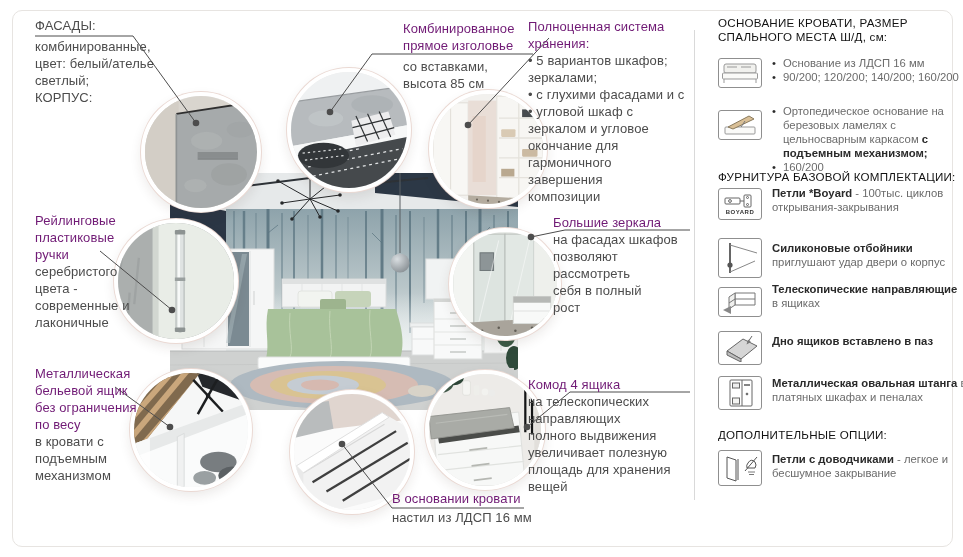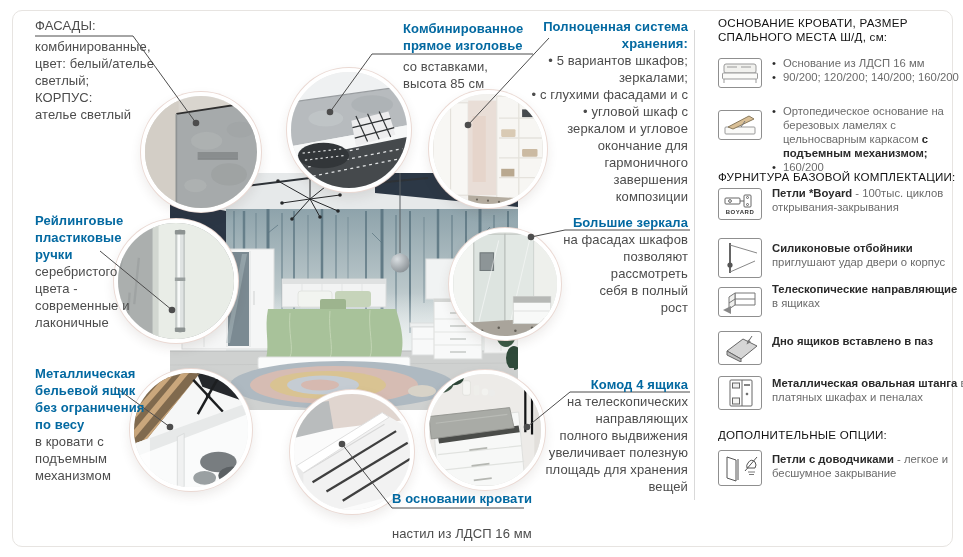--- a/index.html
+++ b/index.html
@@ -1,22 +1,22 @@
 <!DOCTYPE html>
 <html><head>
 <meta charset="utf-8">
 <style>
   html,body{margin:0;padding:0}
   body{width:963px;height:557px;background:#ffffff;overflow:hidden;
        font-family:"Liberation Sans",sans-serif;position:relative;color:#4c4c4c}
   .abs{position:absolute}
   .card{left:12px;top:10px;width:939px;height:535px;border:1px solid #e7e4e1;border-radius:10px}
   .co{font-size:13px;line-height:17px;letter-spacing:.1px;color:#4c4c4c}
-  .cb{font-weight:700;color:#0369a1}
-  .r{text-align:right}
+  .cb{font-weight:400;color:#701a75}
+  .r{}
   .gap4{height:4px}
   .sb-h{font-size:11.6px;font-weight:400;color:#121212;line-height:14px;letter-spacing:.25px}
   .sb-t{font-size:11.3px;line-height:14px;color:#6b6b6b}
   .sb-t b{color:#2a2a2a;font-weight:700}
   .blk{display:block}
   .bul{padding-left:11px;position:relative}
   .bul::before{content:"\2022";position:absolute;left:0;color:#2a2a2a}
   .ibox{border:1px solid #8f8f8f;border-radius:3px;background:#fff;display:flex;flex-direction:column;
         align-items:center;justify-content:center;box-sizing:border-box}
   .boyard{font-size:6px;font-weight:700;color:#333;letter-spacing:.5px;line-height:7px}
@@ -402,21 +402,20 @@
   </g>
 </svg>
 
 <div class="abs co" style="left:35px;top:17px;width:142px">
   <div>ФАСАДЫ:</div>
   <div class="gap4"></div>
   <div>комбинированные,</div>
   <div>цвет: белый/ателье</div>
   <div>светлый;</div>
   <div>КОРПУС:</div>
-  <div>ателье светлый</div>
 </div>
 
 <div class="abs co" style="left:35px;top:212px;width:120px">
   <div class="cb">Рейлинговые</div>
   <div class="cb">пластиковые</div>
   <div class="cb">ручки</div>
   <div>серебристого</div>
   <div>цвета -</div>
   <div>современные и</div>
   <div>лаконичные</div>
@@ -468,21 +467,21 @@
   <div>на телескопических</div>
   <div>направляющих</div>
   <div>полного выдвижения</div>
   <div>увеличивает полезную</div>
   <div>площадь для хранения</div>
   <div>вещей</div>
 </div>
 
 <div class="abs co" style="left:392px;top:490px;width:140px">
   <div class="cb">В основании кровати</div>
-  <div style="margin-top:18px">настил из ЛДСП 16 мм</div>
+  <div style="margin-top:2px">настил из ЛДСП 16 мм</div>
 </div>
 
 <div class="abs divider" style="left:694px;top:30px;height:470px"></div>
 
 <div class="abs sb-h" style="left:718px;top:16px;width:230px">ОСНОВАНИЕ КРОВАТИ, РАЗМЕР СПАЛЬНОГО МЕСТА Ш/Д, см:</div>
 
 <div class="abs ibox" style="left:718px;top:58px;width:44px;height:30px">
   <svg width="38" height="24" viewBox="0 0 38 24" fill="none" stroke="#999" stroke-width="1">
     <rect x="3" y="3" width="32" height="9" rx="2" fill="#f1f1ee"></rect>
     <rect x="1.5" y="12" width="35" height="6" rx="1" fill="#fafaf8"></rect>

